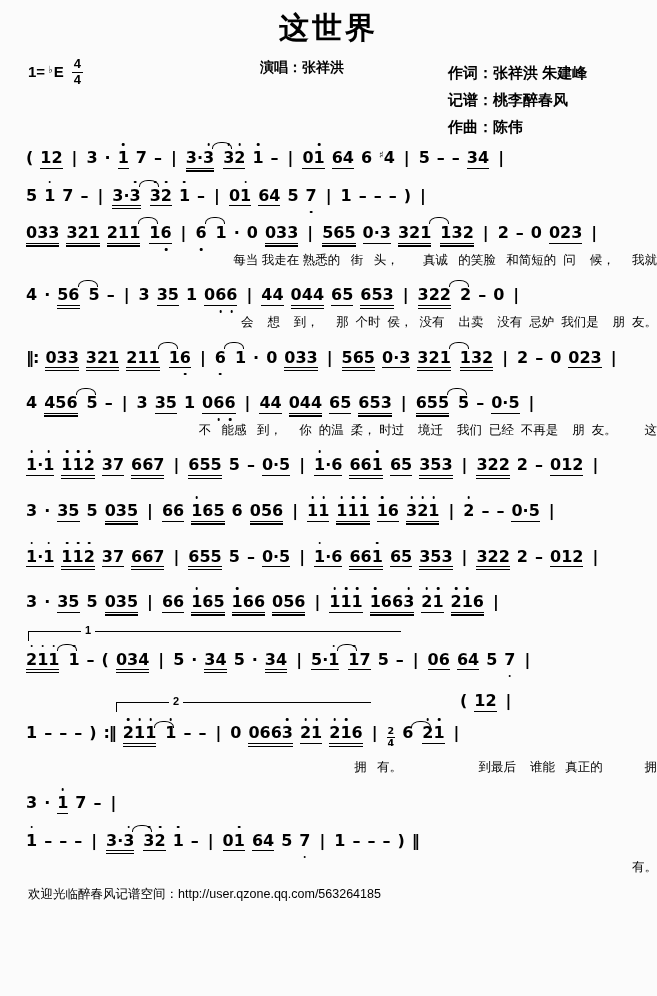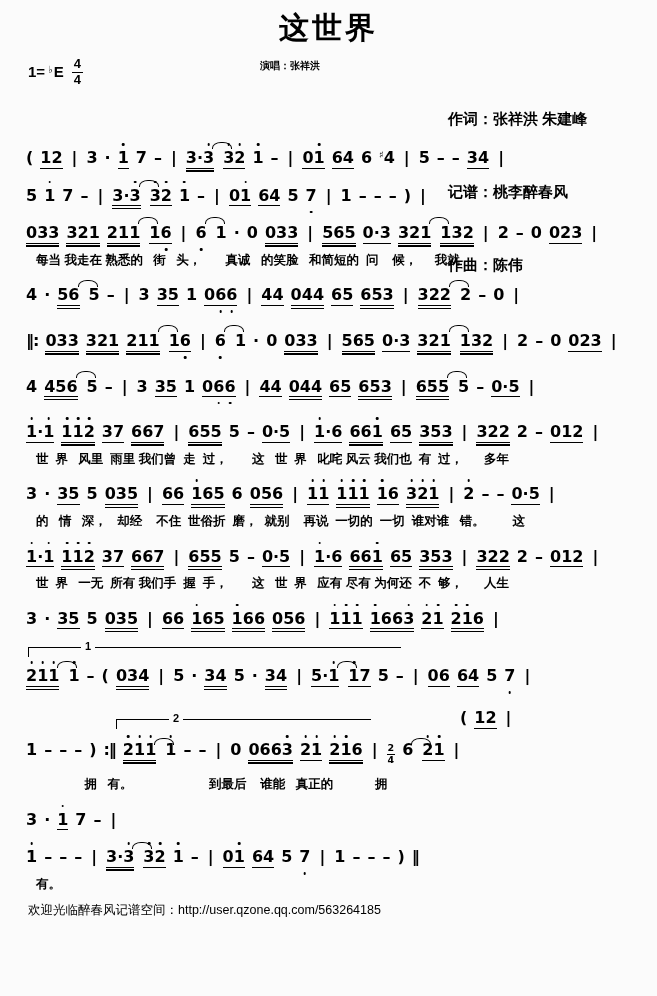--- a/index.html
+++ b/index.html
@@ -11,23 +11,23 @@
   
   .title{
     text-align:center;font-size:30px;font-weight:bold;letter-spacing:3px;
     padding-top:8px;font-family:Liberation Sans, sans-serif;
   }
   .meta{position:relative;height:86px;}
   .keysig{position:absolute;left:28px;top:8px;display:flex;align-items:center;gap:8px;font-weight:bold;font-size:15px;}
   .keysig .flat{font-size:10px;position:relative;top:-4px;margin-right:1px;}
   .mfrac{display:inline-flex;flex-direction:column;align-items:center;font-size:13px;line-height:1.05;font-weight:bold;}
   .mfrac span:first-child{border-bottom:1.5px solid #000;padding:0 2px 1px;}
-  .singer{position:absolute;left:260px;top:10px;font-size:10px;font-weight:bold;}
+  .singer{position:absolute;left:260px;top:10px;font-size:14px;font-weight:bold;}
   .credits{position:absolute;left:448px;top:10px;font-size:15px;font-weight:bold;line-height:1.8;}
-  .credits div{white-space:nowrap;margin-top:46px;}
+  .credits div{white-space:nowrap;}
   
   #score{padding-top:4px;}
   .sys{position:relative;padding-left:26px;margin-bottom:8px;}
   .sys.mus-only{margin-bottom:0;}
   .mrow{
     display:flex;align-items:baseline;flex-wrap:nowrap;
     padding:10px 0 8px 0;font-weight:bold;font-size:16px;
     font-family:"DejaVu Sans",sans-serif;line-height:1.1;white-space:nowrap;
   }
   .tok{display:inline-flex;margin-right:7px;position:relative;}
@@ -42,21 +42,21 @@
   .ch.sm .g{font-size:9.5px;position:relative;top:-5px;}
   .dota{position:absolute;left:50%;top:-6px;transform:translateX(-50%);width:2.6px;height:2.6px;border-radius:50%;background:#000;}
   .dotb{position:absolute;left:50%;bottom:-9px;transform:translateX(-50%);width:2.6px;height:2.6px;border-radius:50%;background:#000;}
   .tie{
     flex:none;position:relative;top:-13px;width:18px;height:6px;margin:0 -9px;
     border:1.3px solid #000;border-bottom:none;border-radius:9px 9px 0 0 / 6px 6px 0 0;
     z-index:2;align-self:center;
   }
   .frac{display:inline-flex;flex-direction:column;align-items:center;font-size:9.5px;line-height:1;position:relative;top:-4px;margin-right:7px;font-weight:bold;}
   .frac span:first-child{border-bottom:1px solid #000;padding:0 1px 1px;}
-  .lrow{font-size:12.5px;font-weight:bold;white-space:pre;padding-left:10px;margin-top:1px;line-height:1.25;}
+  .lrow{font-size:12.5px;font-weight:normal;white-space:pre;padding-left:10px;margin-top:1px;line-height:1.25;text-align:right;}
   
   .volta{position:absolute;border-top:1.3px solid #000;border-left:1.3px solid #000;height:9px;}
   .vnum{position:absolute;top:-7px;left:52px;background:#fbfbfb;padding:0 4px;font-size:11px;font-weight:bold;line-height:1;}
   .sys.v1{padding-top:12px;}
   .sys.v1 .volta{left:28px;width:372px;top:2px;}
   .sys.v2{padding-top:28px;}
   .sys.v2 .volta{left:116px;width:254px;top:16px;}
   .pickup{position:absolute;top:-4px;left:460px;padding:10px 0 0 0;}
   
   .footer{padding-left:28px;margin-top:10px;font-size:12.5px;white-space:nowrap;}
@@ -406,20 +406,21 @@
         <span class="tok">
           <span class="ch"><span class="g">–</span></span>
         </span>
         <span class="tok">
           <span class="ch"><span class="g">0</span></span>
         </span>
         <span class="tok bar">
           <span class="ch"><span class="g">|</span></span>
         </span>
       </div>
+      <div class="lrow">会    想    到，     那  个时  侯，  没有    出卖    没有  忌妒  我们是    朋  友。</div>
     </div>
     <div class="sys">
       <div class="mrow">
         <span class="tok rep">
           <span class="ch"><span class="g">‖</span></span>
           <span class="ch"><span class="g">:</span></span>
         </span>
         <span class="tok u2">
           <span class="ch"><span class="g">0</span></span>
           <span class="ch"><span class="g">3</span></span>
@@ -580,20 +581,21 @@
         </span>
         <span class="tok u1">
           <span class="ch"><span class="g">0</span></span>
           <span class="ch"><span class="g">·</span></span>
           <span class="ch"><span class="g">5</span></span>
         </span>
         <span class="tok bar">
           <span class="ch"><span class="g">|</span></span>
         </span>
       </div>
+      <div class="lrow">不   能感   到，     你  的温  柔， 时过    境迁    我们  已经  不再是    朋  友。        这</div>
     </div>
     <div class="sys">
       <div class="mrow">
         <span class="tok u1">
           <span class="ch"><span class="g">1</span><span class="dota"></span></span>
           <span class="ch"><span class="g">·</span></span>
           <span class="ch"><span class="g">1</span><span class="dota"></span></span>
         </span>
         <span class="tok u2">
           <span class="ch"><span class="g">1</span><span class="dota"></span></span>
@@ -666,21 +668,20 @@
         </span>
         <span class="tok u1">
           <span class="ch"><span class="g">0</span></span>
           <span class="ch"><span class="g">1</span></span>
           <span class="ch"><span class="g">2</span></span>
         </span>
         <span class="tok bar">
           <span class="ch"><span class="g">|</span></span>
         </span>
       </div>
-      <div class="lrow">世  界   风里  雨里 我们曾  走  过，       这   世  界   叱咤 风云 我们也  有  过，      多年</div>
     </div>
     <div class="sys">
       <div class="mrow">
         <span class="tok">
           <span class="ch"><span class="g">3</span></span>
         </span>
         <span class="tok">
           <span class="ch"><span class="g">·</span></span>
         </span>
         <span class="tok u1">
@@ -750,21 +751,20 @@
         </span>
         <span class="tok u1">
           <span class="ch"><span class="g">0</span></span>
           <span class="ch"><span class="g">·</span></span>
           <span class="ch"><span class="g">5</span></span>
         </span>
         <span class="tok bar">
           <span class="ch"><span class="g">|</span></span>
         </span>
       </div>
-      <div class="lrow">的   情   深，   却经    不住  世俗折  磨，  就别    再说  一切的  一切  谁对谁   错。        这</div>
     </div>
     <div class="sys">
       <div class="mrow">
         <span class="tok u1">
           <span class="ch"><span class="g">1</span><span class="dota"></span></span>
           <span class="ch"><span class="g">·</span></span>
           <span class="ch"><span class="g">1</span><span class="dota"></span></span>
         </span>
         <span class="tok u2">
           <span class="ch"><span class="g">1</span><span class="dota"></span></span>
@@ -837,21 +837,20 @@
         </span>
         <span class="tok u1">
           <span class="ch"><span class="g">0</span></span>
           <span class="ch"><span class="g">1</span></span>
           <span class="ch"><span class="g">2</span></span>
         </span>
         <span class="tok bar">
           <span class="ch"><span class="g">|</span></span>
         </span>
       </div>
-      <div class="lrow">世  界   一无  所有 我们手  握  手，       这   世  界   应有 尽有 为何还  不  够，      人生</div>
     </div>
     <div class="sys">
       <div class="mrow">
         <span class="tok">
           <span class="ch"><span class="g">3</span></span>
         </span>
         <span class="tok">
           <span class="ch"><span class="g">·</span></span>
         </span>
         <span class="tok u1">

